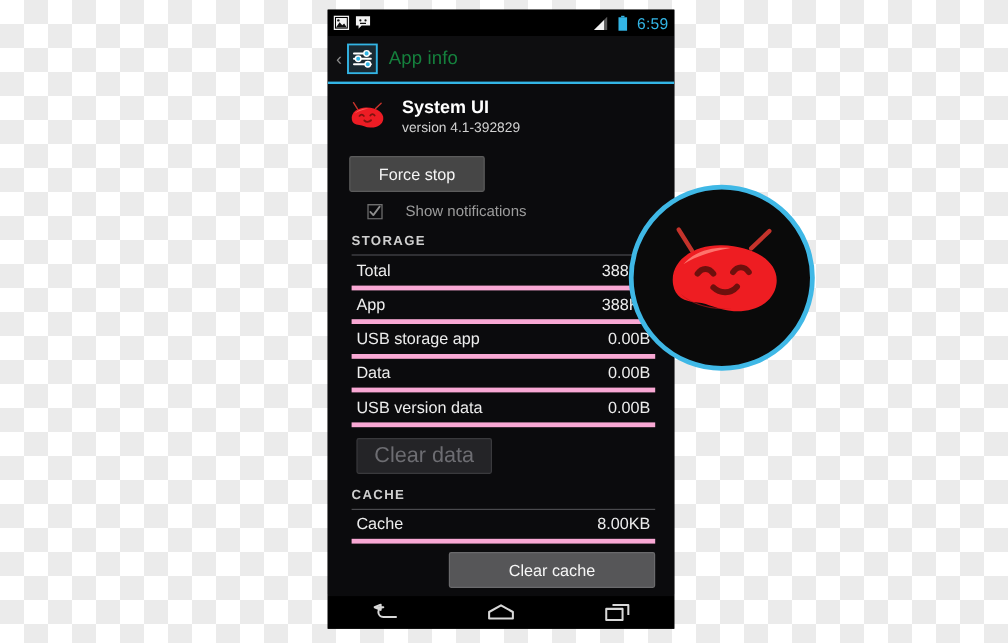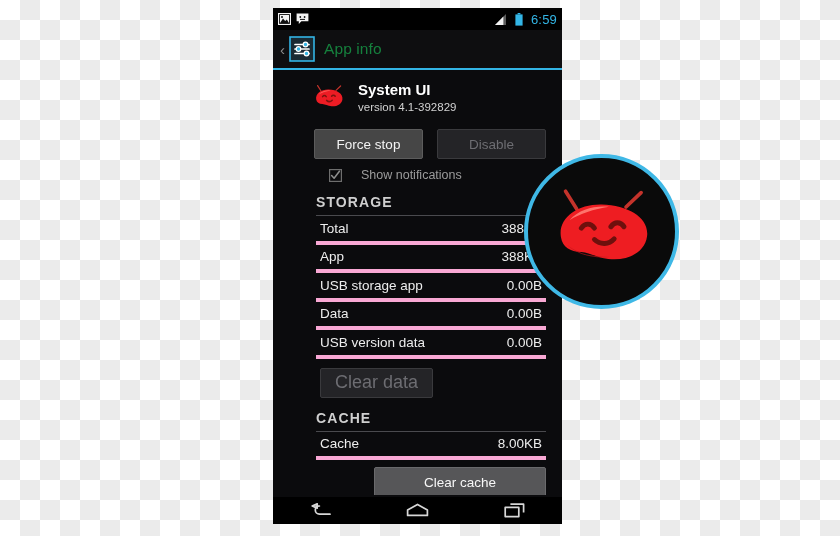--- a/index.html
+++ b/index.html
@@ -99,21 +99,20 @@
     margin-left: 9px;
     letter-spacing: .1px;
   }
 
   
   .content {
     position: relative;
     height: 425px;
     background: #0b0b0d;
     overflow: hidden;
-    margin-left: 23px;
   }
 
   
   .app-head {
     display: flex;
     align-items: flex-start;
     padding: 11px 0 0 16px;
   }
   .app-icon { width: 34px; height: 28px; flex: 0 0 auto; margin-top: 3px; }
   .app-titles { margin-left: 12px; }
@@ -174,21 +173,21 @@
     font-size: 12.5px;
     margin-left: 9px;
   }
 
   
   .section {
     margin: 12px 16px 0 20px;
   }
   .section-title {
     color: #cfcfcf;
-    font-size: 14px;
+    font-size: 11px;
     font-weight: bold;
     letter-spacing: 1.1px;
     padding-bottom: 5px;
   }
   .section-rule {
     height: 1px;
     background: #4a4a4e;
   }
 
   
@@ -349,21 +348,20 @@
             </svg>
           </span>
           <div class="app-titles">
             <div class="app-name">System UI</div>
             <div class="app-version">version 4.1-392829</div>
           </div>
         </div>
 
         <div class="btn-row">
           <div class="btn enabled">Force stop</div>
-          <div class="btn disabled">Disable</div>
         </div>
 
         <div class="cb-row">
           <span>
             <svg class="cb-box" viewBox="0 0 13 13">
               <rect x="0.6" y="0.6" width="11.8" height="11.8" fill="none" stroke="#6e6e6e" stroke-width="1.2"></rect>
               <path d="M2.6 6.6 L5.1 9.3 L10.4 2.2" fill="none" stroke="#8e8e8e" stroke-width="1.5" stroke-linecap="round" stroke-linejoin="round"></path>
             </svg>
           </span>
           <span class="cb-label">Show notifications</span>

